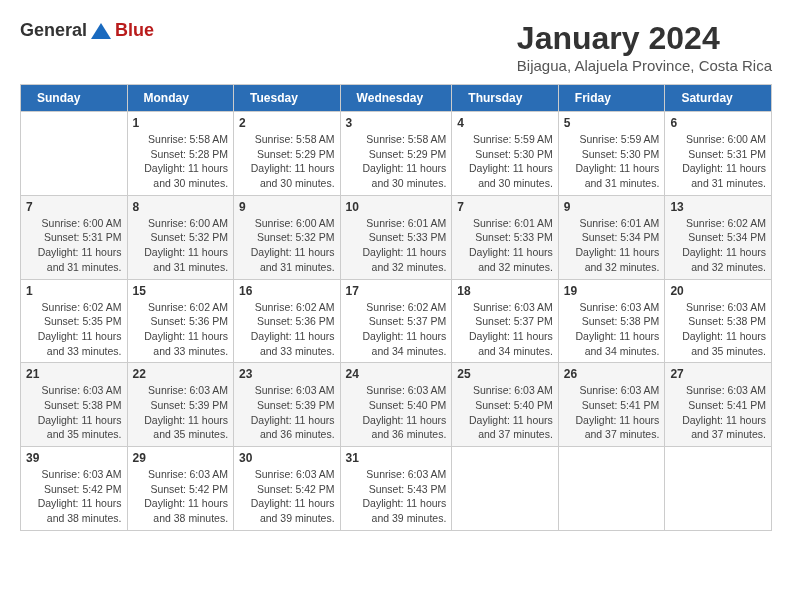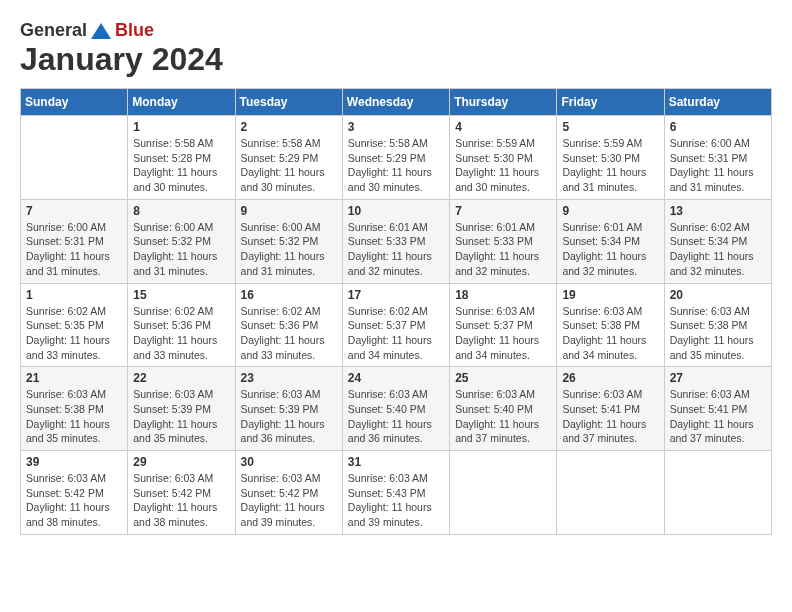--- a/index.html
+++ b/index.html
@@ -8,21 +8,20 @@
       background: #fff;
       width: 792px;
       min-height: 612px;
       padding: 20px;
     }
     .header-area {
       display: flex;
       justify-content: space-between;
       align-items: flex-start;
       margin-bottom: 10px;
-      flex-direction: column;
     }
     .logo {
       display: flex;
       align-items: center;
     }
     .logo-text-general {
       font-size: 18px;
       font-weight: bold;
       color: #333;
     }
@@ -48,21 +47,21 @@
       color: #555;
     }
     table {
       width: 100%;
       border-collapse: collapse;
       font-size: 11px;
     }
     thead tr th {
       background-color: #2a6db5;
       color: #fff;
-      padding: 6px 4px;
+      padding: 6px 16px;
       text-align: left;
       font-size: 12px;
       border: 1px solid #ccc;
     }
     tbody tr td {
       border: 1px solid #ccc;
       padding: 4px 5px;
       vertical-align: top;
       color: #333;
       min-height: 70px;
@@ -76,35 +75,37 @@
     .day-num {
       font-weight: bold;
       font-size: 12px;
       display: block;
       margin-bottom: 2px;
     }
     .day-info {
       font-size: 10.5px;
       line-height: 1.4;
       color: #444;
+      text-align: right;
     }
   </style>
 </head>
 <body>
 
 <div class="header-area">
   <div class="logo">
     <span class="logo-text-general">General</span>
     <svg class="logo-icon" viewBox="0 0 24 20" xmlns="http://www.w3.org/2000/svg">
       <polygon points="12,2 22,18 2,18" fill="#1a6abf"></polygon>
     </svg>
     <span class="logo-text-blue">Blue</span>
   </div>
   <div class="title-area">
     <div class="main-title">January 2024</div>
+    <div class="sub-title">Bijagua, Alajuela Province, Costa Rica</div>
   </div>
 </div>
 
 <table>
   <thead>
     <tr id="header-row">
         <th>Sunday</th>
         <th>Monday</th>
         <th>Tuesday</th>
         <th>Wednesday</th>

